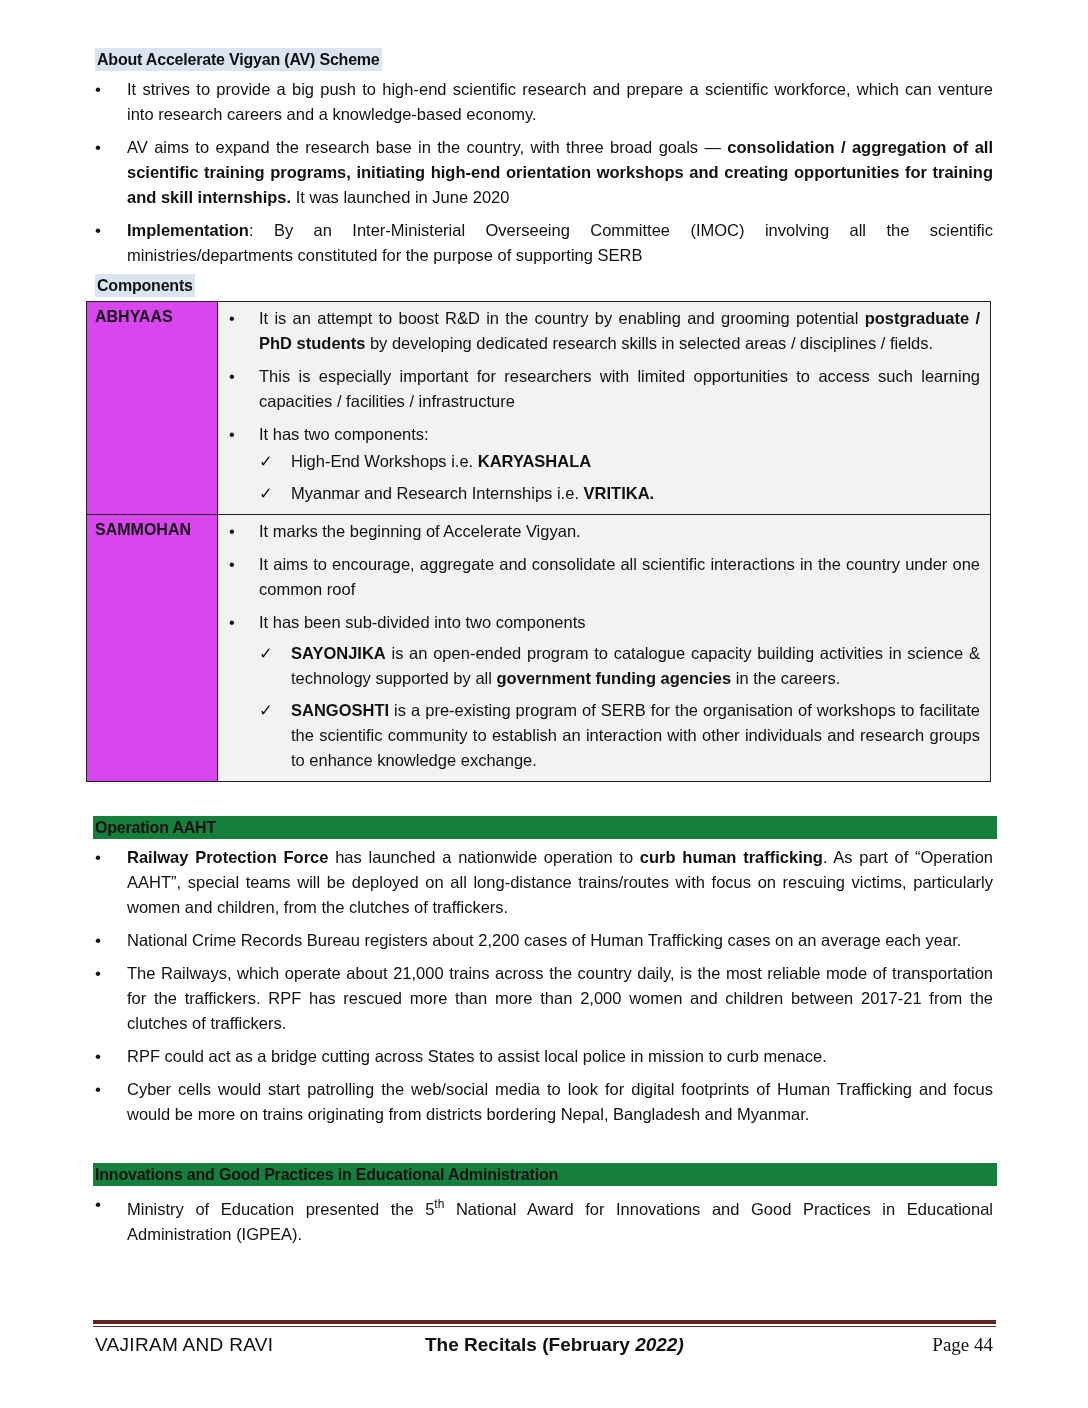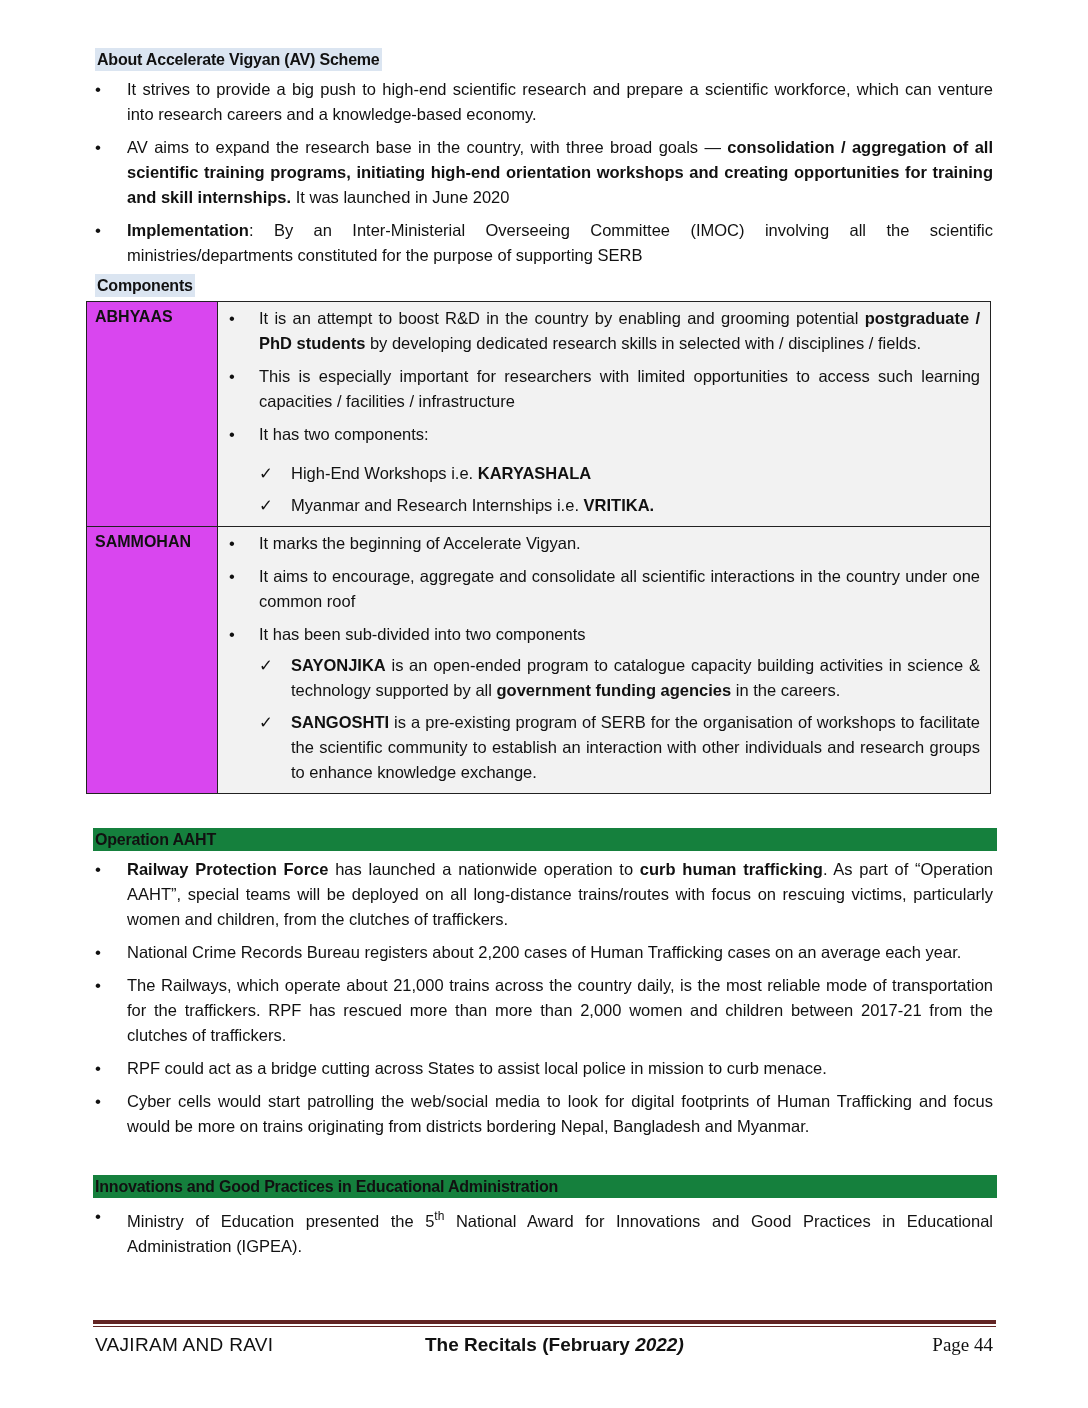--- a/index.html
+++ b/index.html
@@ -66,23 +66,23 @@
   </ul>
 
   <div class="heading h-blue" style="margin-top:-2px">Components</div>
 
   <table class="comp">
     <tbody>
         <tr>
       <td class="label">ABHYAAS</td>
       <td class="body">
         <ul class="tb">
-          <li><span>It is an attempt to boost R&amp;D in the country by enabling and grooming potential </span><b>postgraduate / PhD students</b><span> by developing dedicated research skills in selected with / disciplines / fields.</span></li>
+          <li><span>It is an attempt to boost R&amp;D in the country by enabling and grooming potential </span><b>postgraduate / PhD students</b><span> by developing dedicated research skills in selected areas / disciplines / fields.</span></li>
           <li><span>This is especially important for researchers with limited opportunities to access such learning capacities / facilities / infrastructure</span></li>
-          <li style="margin-bottom:14px"><span>It has two components:</span></li>
+          <li style="margin-bottom:2px"><span>It has two components:</span></li>
         </ul>
         <ul class="checks">
           <li><span class="ck">✓</span><span>High-End Workshops i.e. </span><b>KARYASHALA</b></li>
           <li style="margin-bottom:2px"><span class="ck">✓</span><span>Myanmar and Research Internships i.e. </span><b>VRITIKA.</b></li>
         </ul>
       </td>
     </tr>
     <tr>
       <td class="label">SAMMOHAN</td>
       <td class="body">

